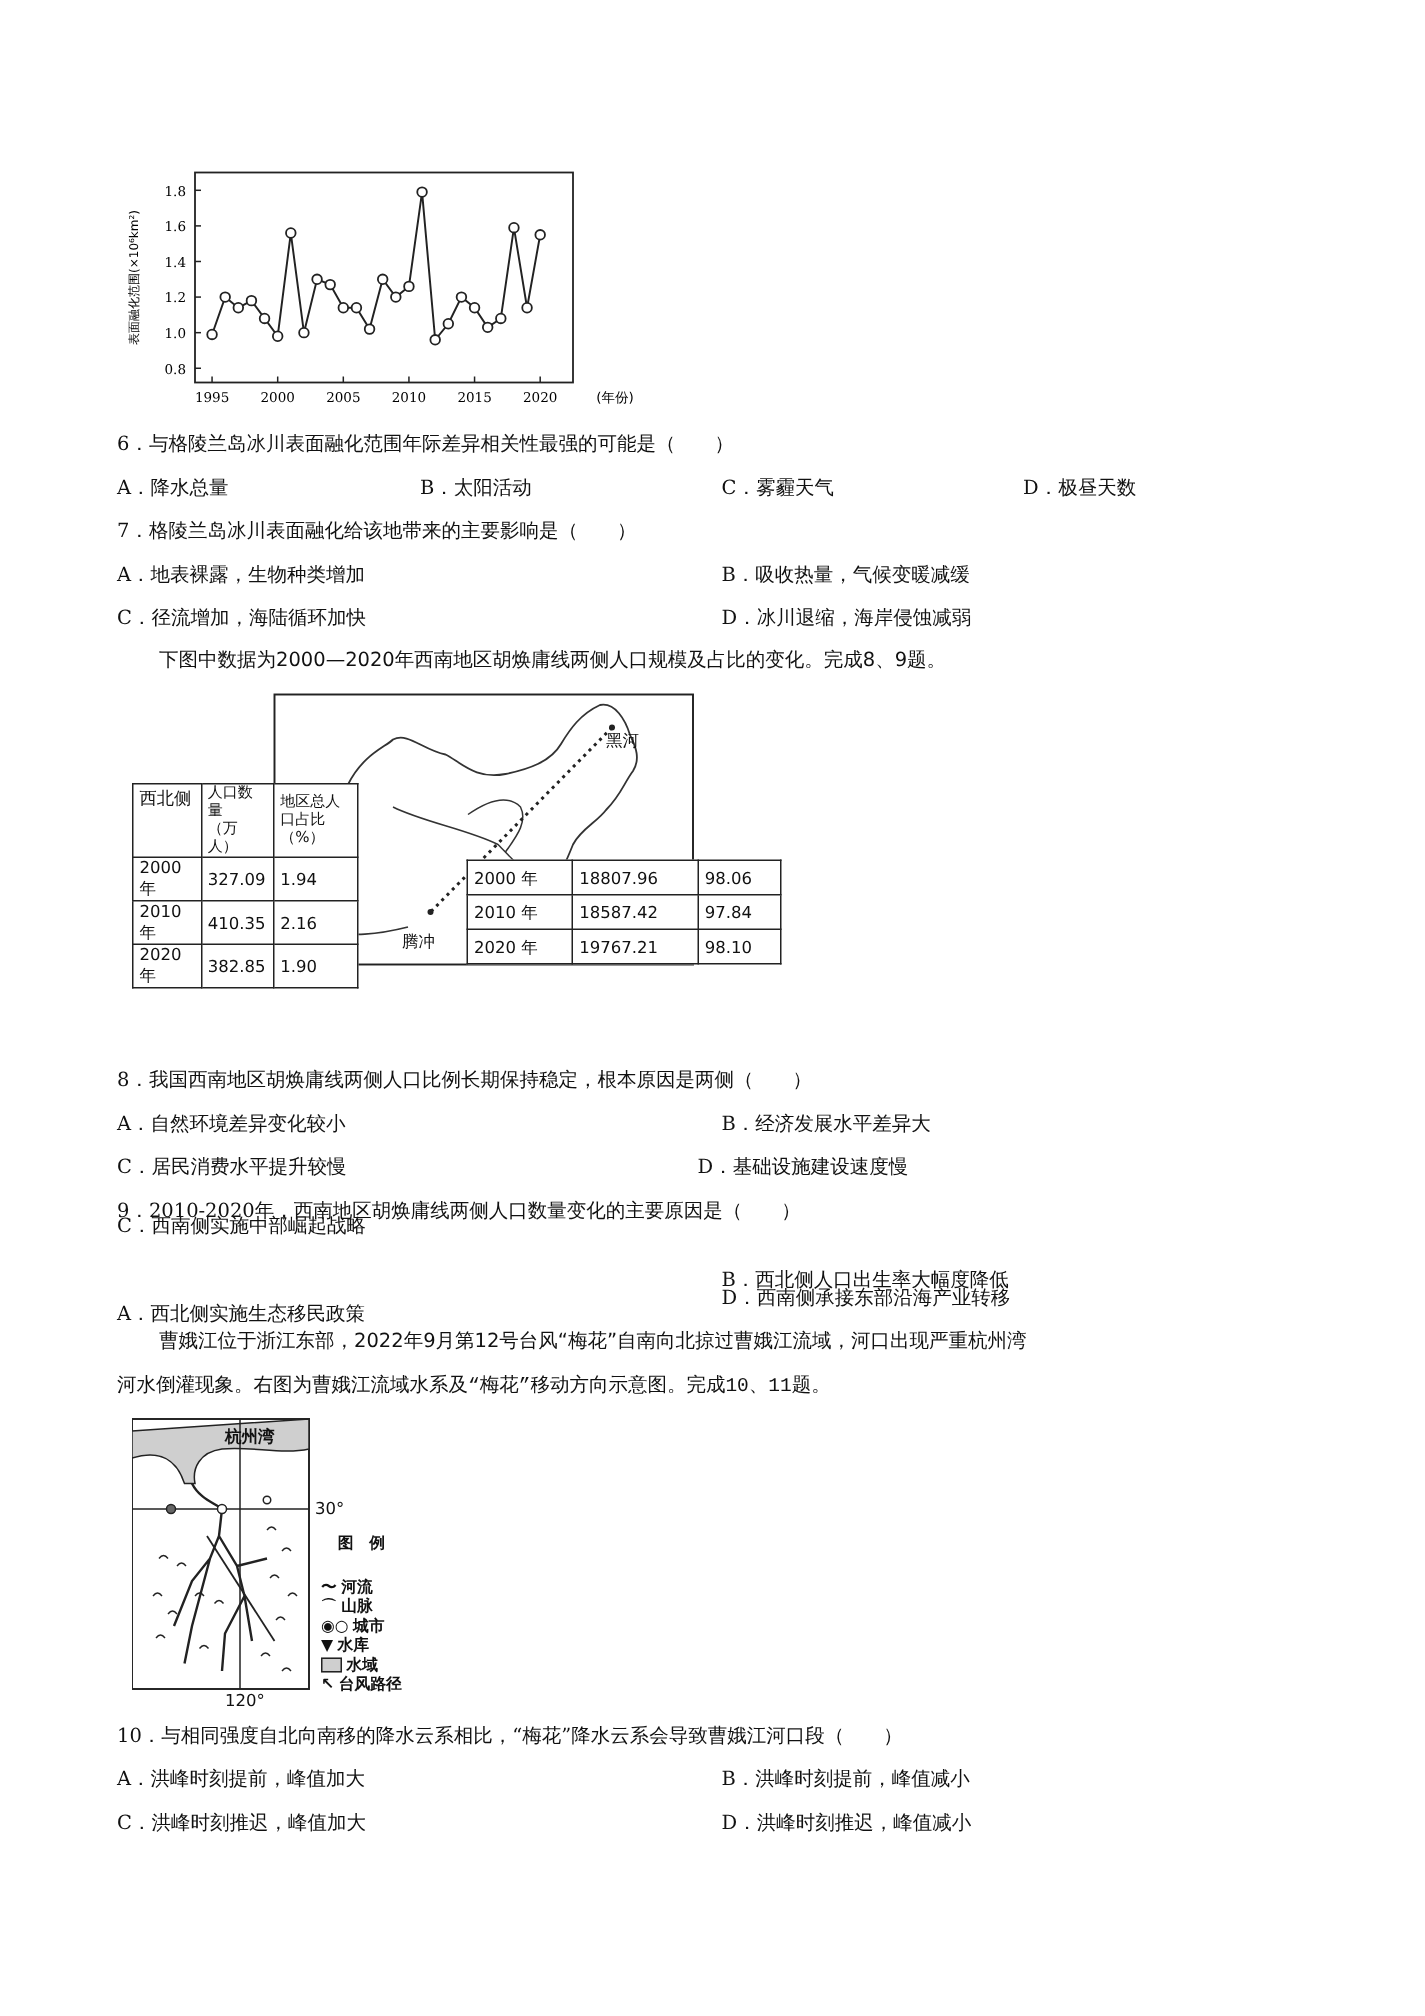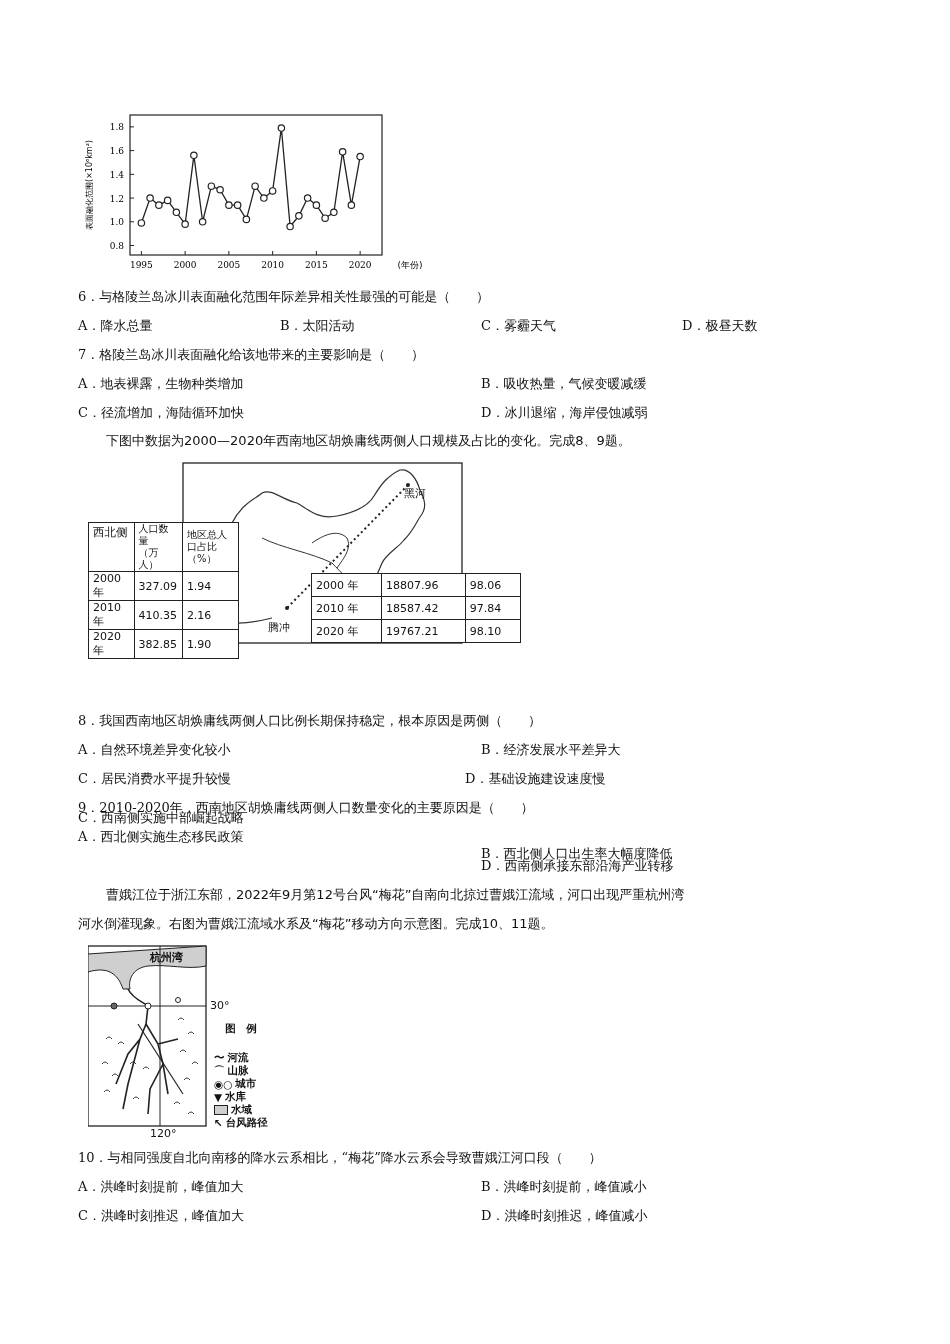--- a/index.html
+++ b/index.html
@@ -163,27 +163,27 @@
     </table>
 </div>
 
 <div class="line q" style="top:711px;">8．我国西南地区胡焕庸线两侧人口比例长期保持稳定，根本原因是两侧（　　）</div>
 <div class="line" style="top:740px;left:78px;">A．自然环境差异变化较小</div>
 <div class="line" style="top:740px;left:481px;">B．经济发展水平差异大</div>
 <div class="line" style="top:769px;left:78px;">C．居民消费水平提升较慢</div>
 <div class="line" style="top:769px;left:465px;">D．基础设施建设速度慢</div>
 
 <div class="line q" style="top:798px;">9．2010-2020年，西南地区胡焕庸线两侧人口数量变化的主要原因是（　　）</div>
-<div class="line" style="top:827px;left:78px;">A．西北侧实施生态移民政策</div>
+<div class="line" style="top:867px;left:78px;">A．西北侧实施生态移民政策</div>
 <div class="line" style="top:827px;left:481px;margin-top:17px;">B．西北侧人口出生率大幅度降低</div>
 <div class="line" style="top:808px;left:78px;">C．西南侧实施中部崛起战略</div>
 <div class="line" style="top:856px;left:481px;">D．西南侧承接东部沿海产业转移</div>
 
 <div class="line intro" style="top:885px;left:106px;">曹娥江位于浙江东部，2022年9月第12号台风“梅花”自南向北掠过曹娥江流域，河口出现严重杭州湾</div>
-<div class="line intro" style="top:914px;left:78px;">河水倒灌现象。右图为曹娥江流域水系及“梅花”移动方向示意图。完成10、11题。</div>
+<div class="line intro" style="top:914px;left:78px;font-family:Liberation Mono, monospace;">河水倒灌现象。右图为曹娥江流域水系及“梅花”移动方向示意图。完成10、11题。</div>
 
 <div class="abs" style="left:88px;top:944px;width:210px;height:195px;">
   <svg class="abs" style="left:0;top:0;" width="210" height="195">
     <rect x="0" y="2" width="118" height="180" fill="#fff" stroke="#222" stroke-width="1.3"></rect>
     <path d="M0,10 L118,2 L118,22 C100,26 80,20 60,22 C45,24 40,35 42,45 L35,45 C30,30 20,22 0,28 Z" fill="#cfcfcf" stroke="#222" stroke-width="1"></path>
     <line x1="0" y1="62" x2="118" y2="62" stroke="#222" stroke-width="1"></line>
     <line x1="72" y1="2" x2="72" y2="182" stroke="#222" stroke-width="1"></line>
     <path d="M40,45 C45,55 55,58 60,62 L58,80 L52,95 L40,110 L28,140 M58,80 L70,100 L75,120 L80,150 M52,95 L40,140 L35,165 M70,100 L90,95 M75,120 L62,145 L60,170" fill="none" stroke="#222" stroke-width="1.6"></path>
     <line x1="50" y1="80" x2="95" y2="150" stroke="#222" stroke-width="1.2"></line>
     <circle cx="26" cy="62" r="3" fill="#666" stroke="#222"></circle>

